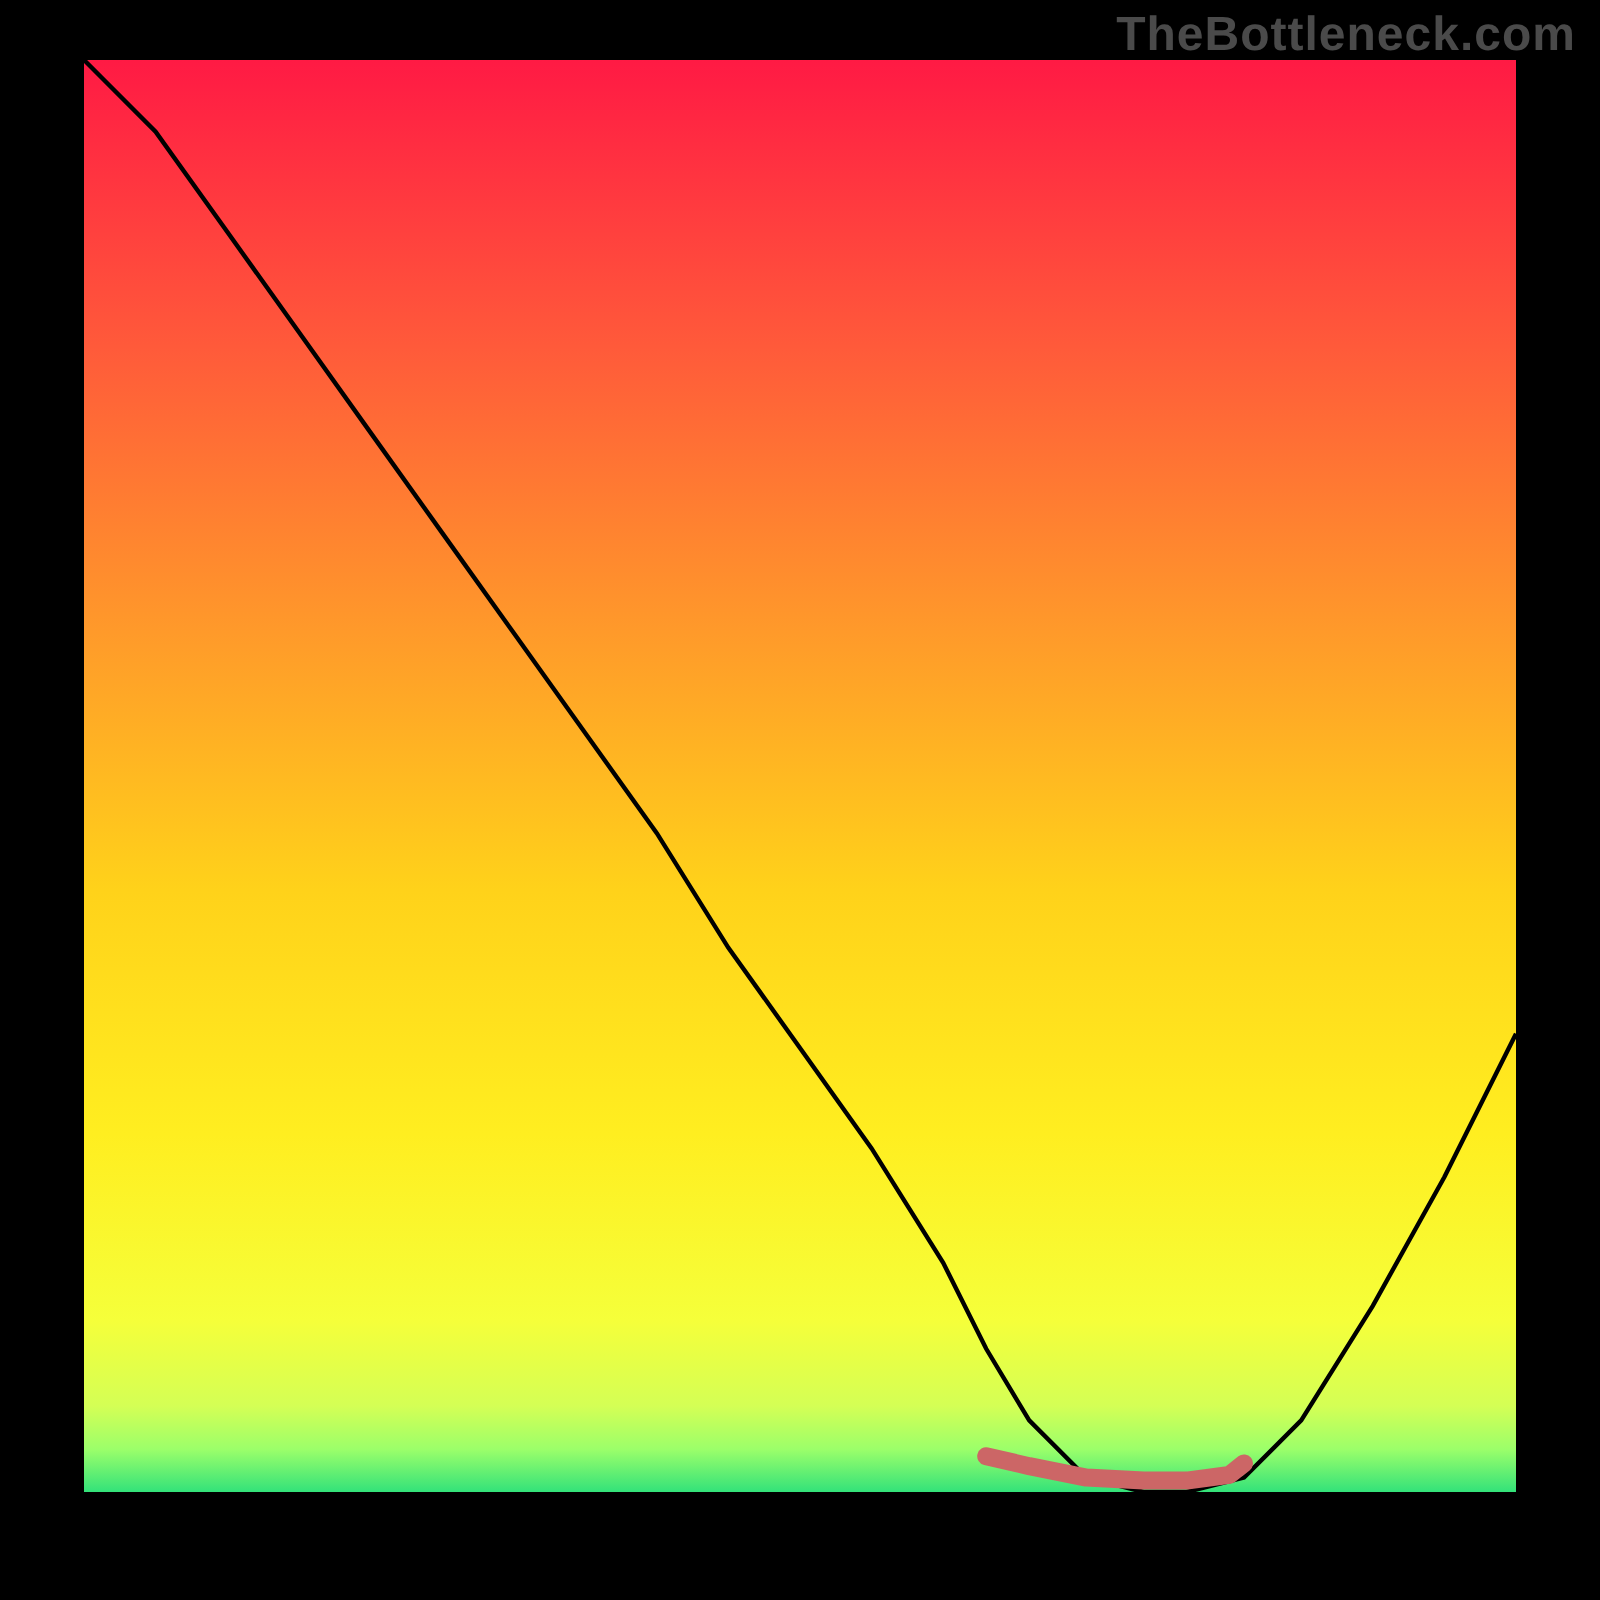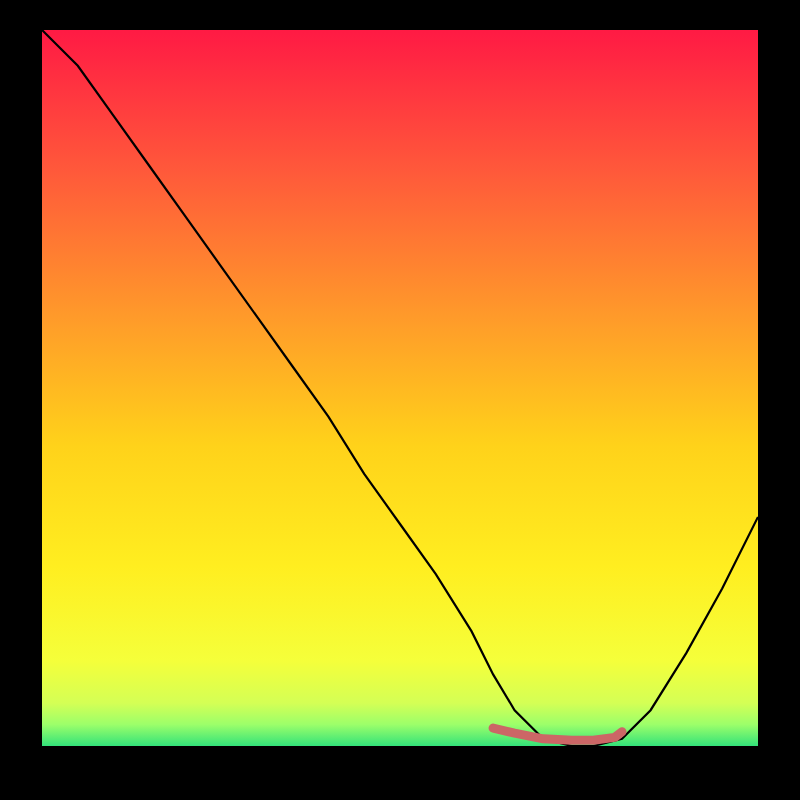--- a/index.html
+++ b/index.html
@@ -38,20 +38,21 @@
     display: block;
     width: 716px;
     height: 716px;
   }
 </style>
 </head>
 <body>
 
 <div class="frame">
 
+  <div class="watermark">TheBottleneck.com</div>
 
   <div class="plot">
     <svg id="chart-svg" viewBox="0 0 716 716">
       <defs>
         <linearGradient id="bg-grad" x1="0" y1="0" x2="0" y2="1">
             <stop offset="0.0%" stop-color="#ff1a44"></stop>
             <stop offset="20.0%" stop-color="#ff5a3a"></stop>
             <stop offset="40.0%" stop-color="#ff9a2a"></stop>
             <stop offset="58.0%" stop-color="#ffd21a"></stop>
             <stop offset="75.0%" stop-color="#ffee20"></stop>

